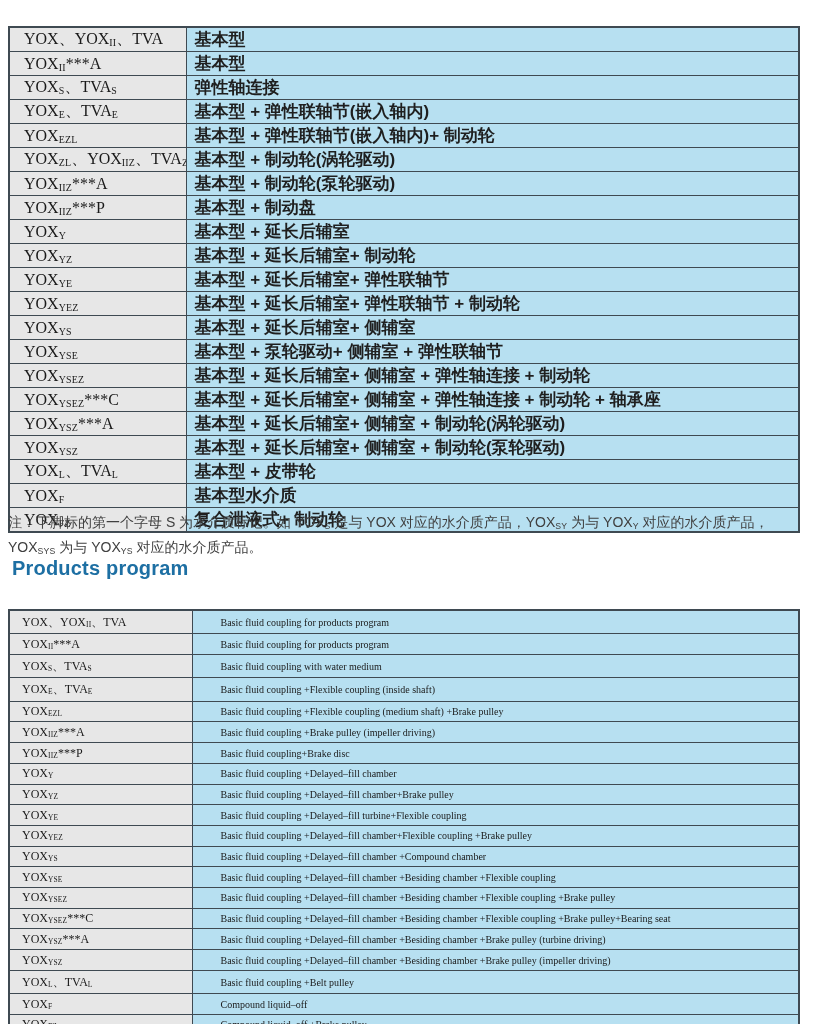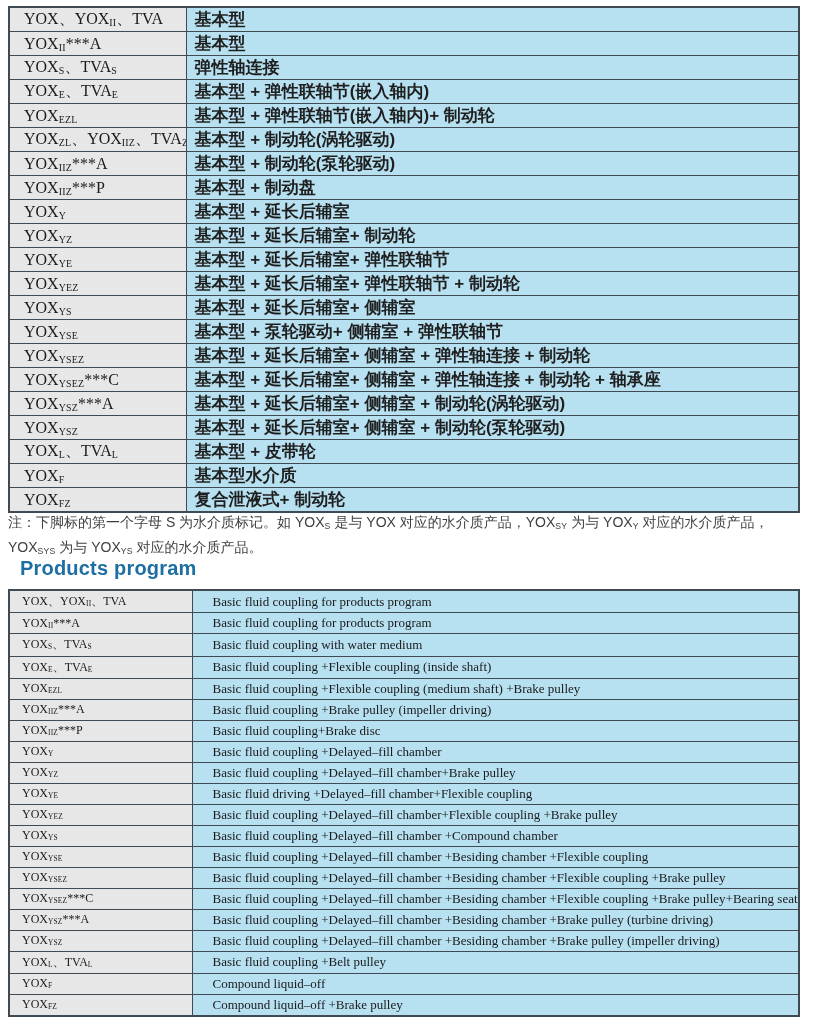--- a/index.html
+++ b/index.html
@@ -10,20 +10,21 @@
     position: relative;
     overflow: hidden;
   }
   .page { position: absolute; left: 0; top: 0; width: 814px; height: 1024px; }
 
   table.spec-table {
     border-collapse: collapse;
     table-layout: fixed;
     position: absolute;
     background: #ef4444;
+    margin-top: 20px;
   }
   table.spec-table td {
     border: 1px solid #3f4a52;
     vertical-align: middle;
     overflow: hidden;
     white-space: nowrap;
   }
   table.spec-table { border: 2px solid #3f4a52; }
 
   
@@ -51,44 +52,44 @@
     left: 8px; top: 510px; width: 800px;
     font-family: "Liberation Sans", sans-serif;
     font-size: 14px;
     line-height: 25px;
     color: #404040;
   }
 
   
   .section-heading {
     position: absolute;
-    left: 20px; top: 557px;
+    left: 12px; top: 557px;
     font-family: "Liberation Sans", sans-serif;
     font-size: 20px;
     font-weight: bold;
     color: #1d6fa3;
     letter-spacing: 0.2px;
   }
 
   
   #program-table { left: 8px; top: 589px; width: 792px; height: 428px; }
   #program-table td.code-cell {
     width: 183px;
     background: #e7e7e7;
     font-family: "Liberation Serif", serif;
     font-size: 12px;
     color: #1a1a1a;
     padding-left: 12px;
   }
   #program-table td.desc-cell {
     background: #b7e0f1;
     font-family: "Liberation Serif", serif;
-    font-size: 13px;
+    font-size: 10px;
     color: #1a1a1a;
-    padding-left: 20px;
+    padding-left: 28px;
   }
 
   sub {
     font-size: 0.62em;
     line-height: 0;
     vertical-align: -0.18em;
     letter-spacing: 0.02em;
   }
 </style>
 </head>
@@ -222,21 +223,21 @@
         <tr>
           <td class="code-cell">YOX<sub>Y</sub></td>
           <td class="desc-cell">Basic fluid coupling +Delayed–fill chamber</td>
         </tr>
         <tr>
           <td class="code-cell">YOX<sub>YZ</sub></td>
           <td class="desc-cell">Basic fluid coupling +Delayed–fill chamber+Brake pulley</td>
         </tr>
         <tr>
           <td class="code-cell">YOX<sub>YE</sub></td>
-          <td class="desc-cell">Basic fluid driving +Delayed–fill chamber+Flexible coupling</td>
+          <td class="desc-cell">Basic fluid coupling +Delayed–fill turbine+Flexible coupling</td>
         </tr>
         <tr>
           <td class="code-cell">YOX<sub>YEZ</sub></td>
           <td class="desc-cell">Basic fluid coupling +Delayed–fill chamber+Flexible coupling +Brake pulley</td>
         </tr>
         <tr>
           <td class="code-cell">YOX<sub>YS</sub></td>
           <td class="desc-cell">Basic fluid coupling +Delayed–fill chamber +Compound chamber</td>
         </tr>
         <tr>

